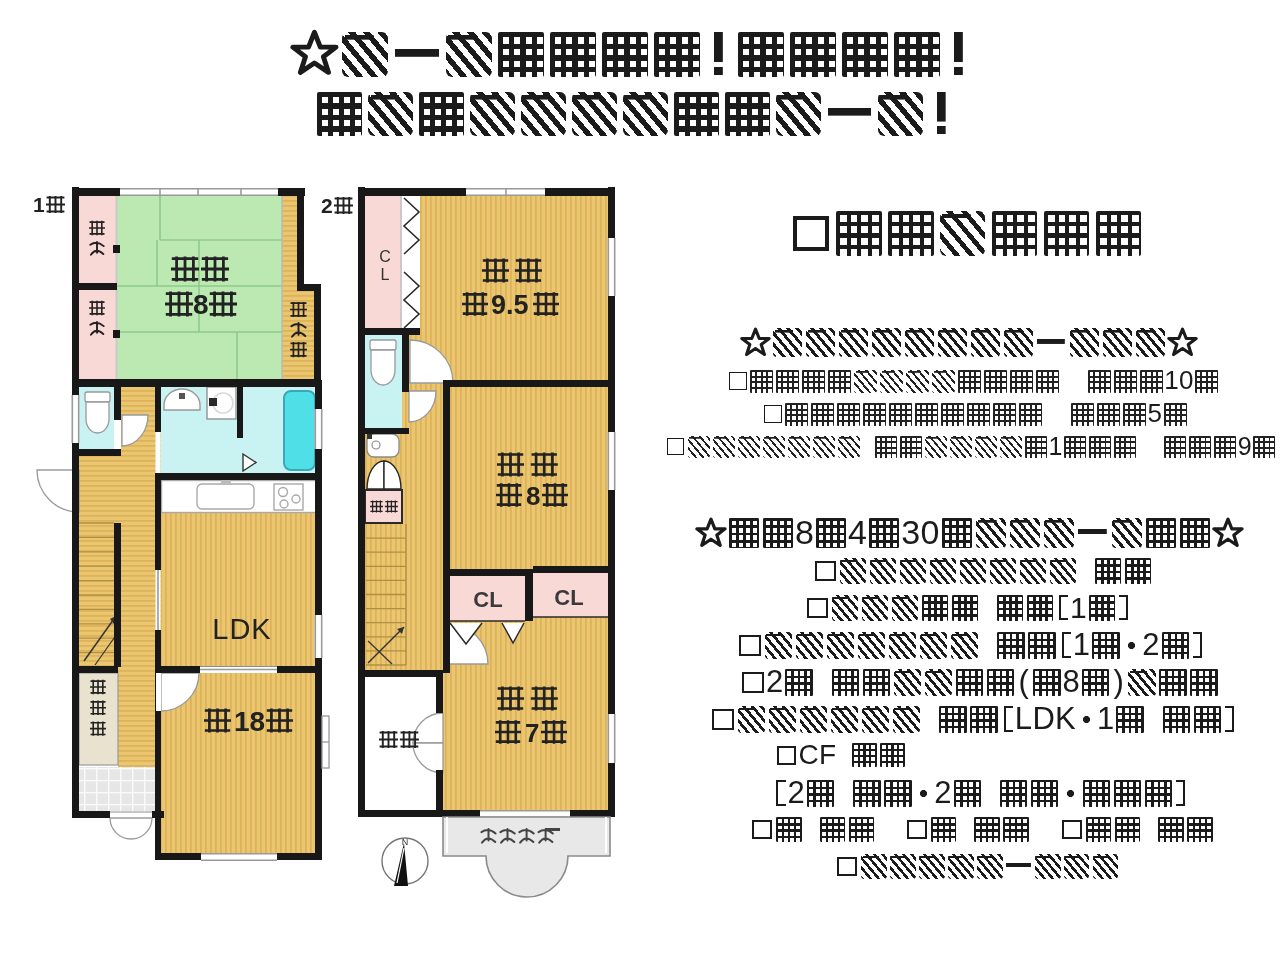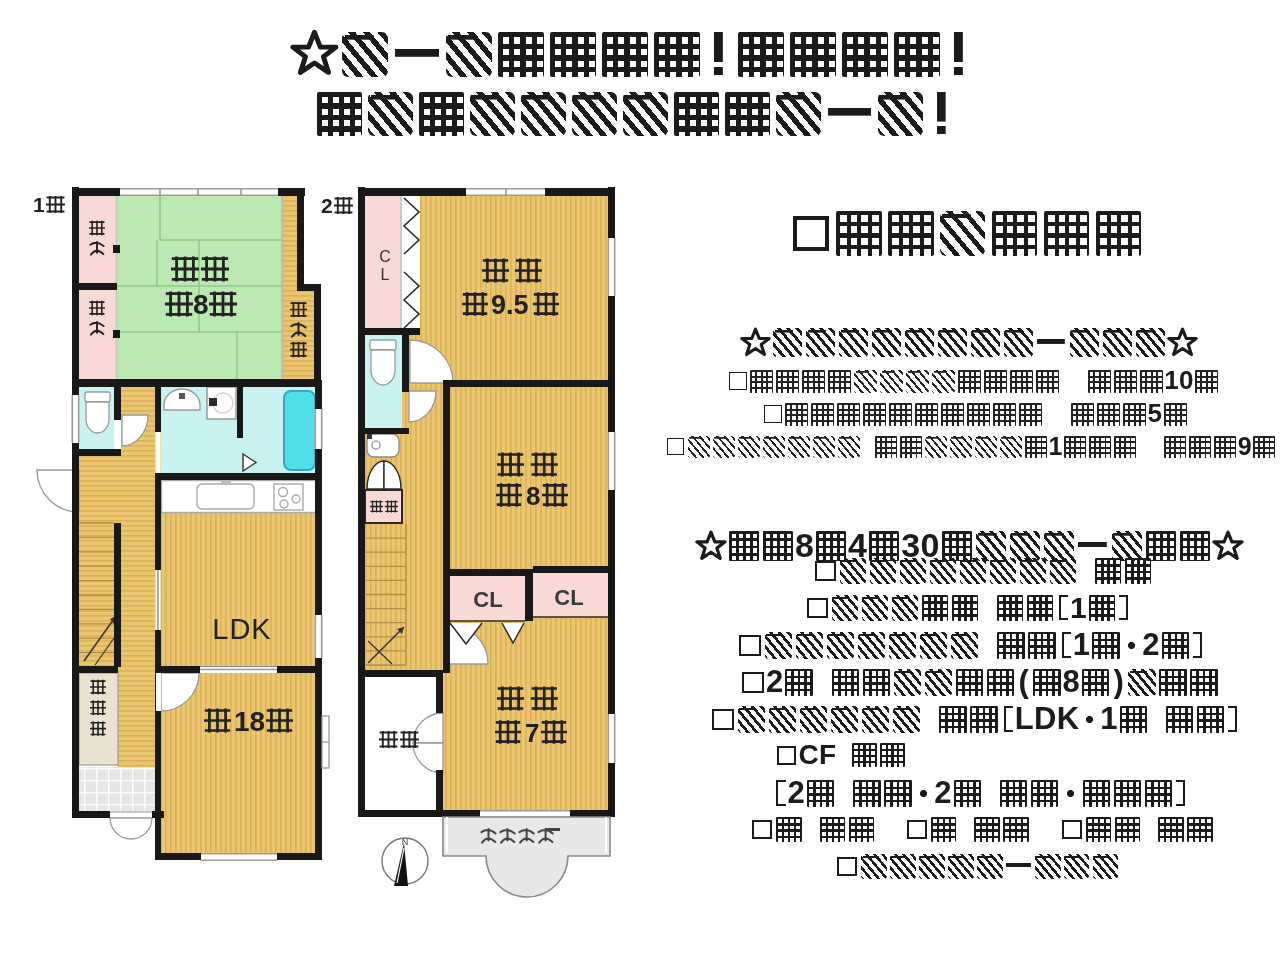--- a/index.html
+++ b/index.html
@@ -9,21 +9,21 @@
 .kj{background:repeating-linear-gradient(to right,#1b1b1b 0 .08em,rgba(0,0,0,0) .08em .205em),repeating-linear-gradient(to bottom,#1b1b1b 0 .08em,rgba(0,0,0,0) .08em .215em);border-radius:.04em}
 .kn{background:repeating-linear-gradient(50deg,#1b1b1b 0 .09em,rgba(0,0,0,0) .09em .215em),linear-gradient(#1b1b1b,#1b1b1b) 15% 8%/.55em .08em no-repeat;border-radius:.12em}
 .sp{background:none}
 .hs{width:.38em;background:none}
 .ex{width:.5em;background:linear-gradient(#1b1b1b,#1b1b1b) 50% 0/.17em .58em no-repeat,linear-gradient(#1b1b1b,#1b1b1b) 50% 94%/.17em .16em no-repeat}
 .kt{display:inline-block;width:.68em;height:.68em;border:.085em solid #1b1b1b;margin:.13em .08em 0 .08em;vertical-align:top}
 .lb{display:inline-block;width:.3em;height:.82em;border-left:.09em solid #1b1b1b;border-top:.09em solid #1b1b1b;border-bottom:.09em solid #1b1b1b;margin:.04em .06em 0 .14em;vertical-align:top}
 .rb{display:inline-block;width:.3em;height:.82em;border-right:.09em solid #1b1b1b;border-top:.09em solid #1b1b1b;border-bottom:.09em solid #1b1b1b;margin:.04em .14em 0 .06em;vertical-align:top}
 .dt{width:.55em;background:radial-gradient(circle at 50% 50%,#1b1b1b 0 .11em,rgba(0,0,0,0) .12em)}
 .ln{background:linear-gradient(#1b1b1b,#1b1b1b) 50% 45%/96% .15em no-repeat}
-.t{display:inline-block;vertical-align:top;font-weight:bold;line-height:.92em;letter-spacing:.01em}
+.t{display:inline-block;vertical-align:top;font-weight:normal;line-height:.92em;letter-spacing:.01em}
 .soft .kj{background:repeating-linear-gradient(to right,#222 0 .07em,rgba(0,0,0,0) .07em .21em),repeating-linear-gradient(to bottom,#222 0 .07em,rgba(0,0,0,0) .07em .22em)}
 .soft .kn{background:repeating-linear-gradient(50deg,#222 0 .075em,rgba(0,0,0,0) .075em .22em),linear-gradient(#222,#222) 15% 8%/.5em .07em no-repeat}
 .soft .kt{border-width:.07em}
 .hv .kj{background:repeating-linear-gradient(to right,#1b1b1b 0 .1em,rgba(0,0,0,0) .1em .215em),repeating-linear-gradient(to bottom,#1b1b1b 0 .1em,rgba(0,0,0,0) .1em .225em)}
 .hv .kn{background:repeating-linear-gradient(50deg,#1b1b1b 0 .105em,rgba(0,0,0,0) .105em .215em),linear-gradient(#1b1b1b,#1b1b1b) 15% 8%/.55em .09em no-repeat}
 .pr{width:.5em;text-align:center}
 .sv{vertical-align:top;margin-top:-.01em}
 </style></head><body>
 <div id="wrap">
 <svg id="plan" width="1280" height="959" viewBox="0 0 1280 959">
@@ -292,21 +292,21 @@
 <div class="R hv" style="left:314px;top:90px;font-size:51px;"><span class="g kj"></span><span class="g kn"></span><span class="g kj"></span><span class="g kn"></span><span class="g kn"></span><span class="g kn"></span><span class="g kn"></span><span class="g kj"></span><span class="g kj"></span><span class="g kn"></span><span class="g ln"></span><span class="g kn"></span><span class="g ex"></span></div>
 <div class="R" style="left:789px;top:209px;font-size:52px"><span class="kt"></span><span class="g kj"></span><span class="g kj"></span><span class="g kn"></span><span class="g kj"></span><span class="g kj"></span><span class="g kj"></span></div>
 <div class="R" style="left:740px;top:327px;font-size:33px"><svg class="sv" style="width:0.94em;height:0.94em" viewBox="0 0 24 24">
         <path d="M12 1.6 L14.9 8.9 L22.6 8.9 L16.4 13.6 L18.9 21.3 L12 16.7 L5.1 21.3 L7.6 13.6 L1.4 8.9 L9.1 8.9 Z" fill="none" stroke="#1b1b1b" stroke-width="2.4" stroke-linejoin="round"></path>
       </svg><span class="g kn"></span><span class="g kn"></span><span class="g kn"></span><span class="g kn"></span><span class="g kn"></span><span class="g kn"></span><span class="g kn"></span><span class="g kn"></span><span class="g ln"></span><span class="g kn"></span><span class="g kn"></span><span class="g kn"></span><svg class="sv" style="width:0.94em;height:0.94em" viewBox="0 0 24 24">
         <path d="M12 1.6 L14.9 8.9 L22.6 8.9 L16.4 13.6 L18.9 21.3 L12 16.7 L5.1 21.3 L7.6 13.6 L1.4 8.9 L9.1 8.9 Z" fill="none" stroke="#1b1b1b" stroke-width="2.4" stroke-linejoin="round"></path>
       </svg></div>
 <div class="R soft" style="left:727px;top:369px;font-size:26px;"><span class="kt"></span><span class="g kj"></span><span class="g kj"></span><span class="g kj"></span><span class="g kj"></span><span class="g kn"></span><span class="g kn"></span><span class="g kn"></span><span class="g kn"></span><span class="g kj"></span><span class="g kj"></span><span class="g kj"></span><span class="g kj"></span><span class="g sp"></span><span class="g kj"></span><span class="g kj"></span><span class="g kj"></span><span class="t">10</span><span class="g kj"></span></div>
 <div class="R soft" style="left:762px;top:402px;font-size:26px;"><span class="kt"></span><span class="g kj"></span><span class="g kj"></span><span class="g kj"></span><span class="g kj"></span><span class="g kj"></span><span class="g kj"></span><span class="g kj"></span><span class="g kj"></span><span class="g kj"></span><span class="g kj"></span><span class="g sp"></span><span class="g kj"></span><span class="g kj"></span><span class="g kj"></span><span class="t">5</span><span class="g kj"></span></div>
 <div class="R soft" style="left:665px;top:435px;font-size:25px;"><span class="kt"></span><span class="g kn"></span><span class="g kn"></span><span class="g kn"></span><span class="g kn"></span><span class="g kn"></span><span class="g kn"></span><span class="g kn"></span><span class="g hs"></span><span class="g kj"></span><span class="g kj"></span><span class="g kn"></span><span class="g kn"></span><span class="g kn"></span><span class="g kn"></span><span class="g kj"></span><span class="t">1</span><span class="g kj"></span><span class="g kj"></span><span class="g kj"></span><span class="g sp"></span><span class="g kj"></span><span class="g kj"></span><span class="g kj"></span><span class="t">9</span><span class="g kj"></span></div>
-<div class="R" style="left:695px;top:530px;font-size:34px"><svg class="sv" style="width:0.94em;height:0.94em" viewBox="0 0 24 24">
+<div class="R" style="left:695px;top:517px;font-size:34px"><svg class="sv" style="width:0.94em;height:0.94em" viewBox="0 0 24 24">
         <path d="M12 1.6 L14.9 8.9 L22.6 8.9 L16.4 13.6 L18.9 21.3 L12 16.7 L5.1 21.3 L7.6 13.6 L1.4 8.9 L9.1 8.9 Z" fill="none" stroke="#1b1b1b" stroke-width="2.4" stroke-linejoin="round"></path>
       </svg><span class="g kj"></span><span class="g kj"></span><span class="t">8</span><span class="g kj"></span><span class="t">4</span><span class="g kj"></span><span class="t">30</span><span class="g kj"></span><span class="g kn"></span><span class="g kn"></span><span class="g kn"></span><span class="g ln"></span><span class="g kn"></span><span class="g kj"></span><span class="g kj"></span><svg class="sv" style="width:0.94em;height:0.94em" viewBox="0 0 24 24">
         <path d="M12 1.6 L14.9 8.9 L22.6 8.9 L16.4 13.6 L18.9 21.3 L12 16.7 L5.1 21.3 L7.6 13.6 L1.4 8.9 L9.1 8.9 Z" fill="none" stroke="#1b1b1b" stroke-width="2.4" stroke-linejoin="round"></path>
       </svg></div>
 <div class="R" style="left:813px;top:557px;font-size:30px"><span class="kt"></span><span class="g kn"></span><span class="g kn"></span><span class="g kn"></span><span class="g kn"></span><span class="g kn"></span><span class="g kn"></span><span class="g kn"></span><span class="g kn"></span><span class="g hs"></span><span class="g kj"></span><span class="g kj"></span></div>
 <div class="R" style="left:805px;top:594px;font-size:30px"><span class="kt"></span><span class="g kn"></span><span class="g kn"></span><span class="g kn"></span><span class="g kj"></span><span class="g kj"></span><span class="g hs"></span><span class="g kj"></span><span class="g kj"></span><span class="lb"></span><span class="t">1</span><span class="g kj"></span><span class="rb"></span></div>
 <div class="R" style="left:737px;top:631px;font-size:31px"><span class="kt"></span><span class="g kn"></span><span class="g kn"></span><span class="g kn"></span><span class="g kn"></span><span class="g kn"></span><span class="g kn"></span><span class="g kn"></span><span class="g hs"></span><span class="g kj"></span><span class="g kj"></span><span class="lb"></span><span class="t">1</span><span class="g kj"></span><span class="g dt"></span><span class="t">2</span><span class="g kj"></span><span class="rb"></span></div>
 <div class="R" style="left:740px;top:668px;font-size:31px"><span class="kt"></span><span class="t">2</span><span class="g kj"></span><span class="g hs"></span><span class="g kj"></span><span class="g kj"></span><span class="g kn"></span><span class="g kn"></span><span class="g kj"></span><span class="g kj"></span><span class="t pr">(</span><span class="g kj"></span><span class="t">8</span><span class="g kj"></span><span class="t pr">)</span><span class="g kn"></span><span class="g kj"></span><span class="g kj"></span></div>
 <div class="R" style="left:710px;top:705px;font-size:31px"><span class="kt"></span><span class="g kn"></span><span class="g kn"></span><span class="g kn"></span><span class="g kn"></span><span class="g kn"></span><span class="g kn"></span><span class="g hs"></span><span class="g kj"></span><span class="g kj"></span><span class="lb"></span><span class="t">LDK</span><span class="g dt"></span><span class="t">1</span><span class="g kj"></span><span class="g hs"></span><span class="g kj"></span><span class="g kj"></span><span class="rb"></span></div>
 <div class="R" style="left:775px;top:742px;font-size:28px"><span class="kt"></span><span class="t">CF</span><span class="g hs"></span><span class="g kj"></span><span class="g kj"></span></div>

